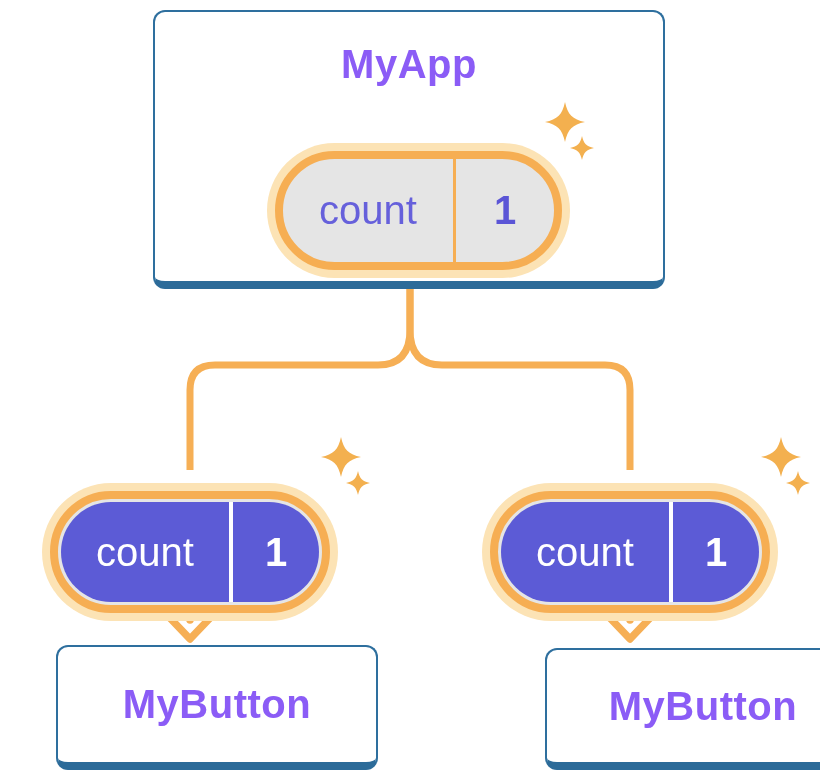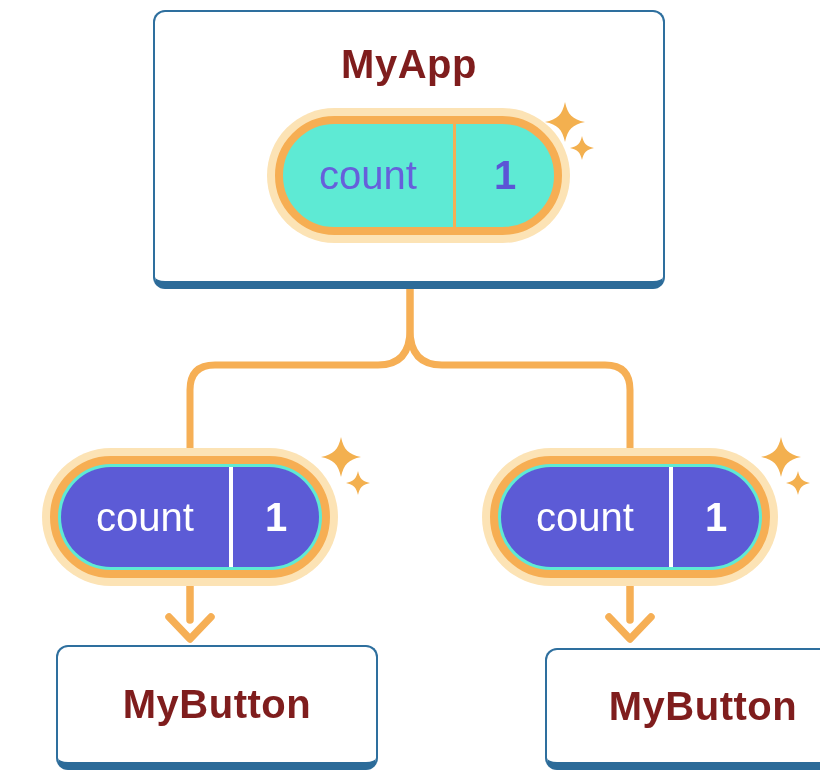--- a/index.html
+++ b/index.html
@@ -12,32 +12,33 @@
   .wires { position:absolute; left:0; top:0; z-index:1; }
   .wire  { fill:none; stroke:#F6AF55; stroke-width:7; }
   .arrow { fill:none; stroke:#F6AF55; stroke-width:7.5; stroke-linecap:round; stroke-linejoin:round; }
   
   .card {
     position:absolute; box-sizing:border-box; background:#ffffff;
     border:2.5px solid #2E6F9E; border-bottom:8px solid #2C6B99;
     border-radius:12px; z-index:2;
   }
   .card-title {
-    color:#7f1d1d; font-size:40px; font-weight:600; letter-spacing:.5px;
+    color:#8b5cf6; font-size:40px; font-weight:600; letter-spacing:.5px;
     text-align:center; width:100%;
   }
   .root-card  { left:153px; top:10px;  width:512px; height:279px; padding-top:30px; }
   .leaf-card  { display:flex; align-items:center; justify-content:center;margin-left:48px; }
   .leaf-left  { left:8px;   top:645px; width:322px; height:125px; }
   .leaf-right { left:497px; top:648px; width:316px; height:122px; }
   
   .pill {
     position:absolute; box-sizing:border-box; z-index:3;
-    background:#5eead4; border:8px solid #F6AE53; border-radius:999px;
+    background:#e5e5e5; border:8px solid #F6AE53; border-radius:999px;
     box-shadow:0 0 0 8px #FCE3B5;
+    margin-top:35px;
   }
   .pill-inner {
     position:absolute; inset:0; display:flex; align-items:stretch;
     border-radius:999px; font-size:40px;
   }
   .pill-label, .pill-value {
     display:flex; align-items:center; justify-content:center;
   }
   .pill-value { flex:1 1 auto; font-weight:700; }
   

